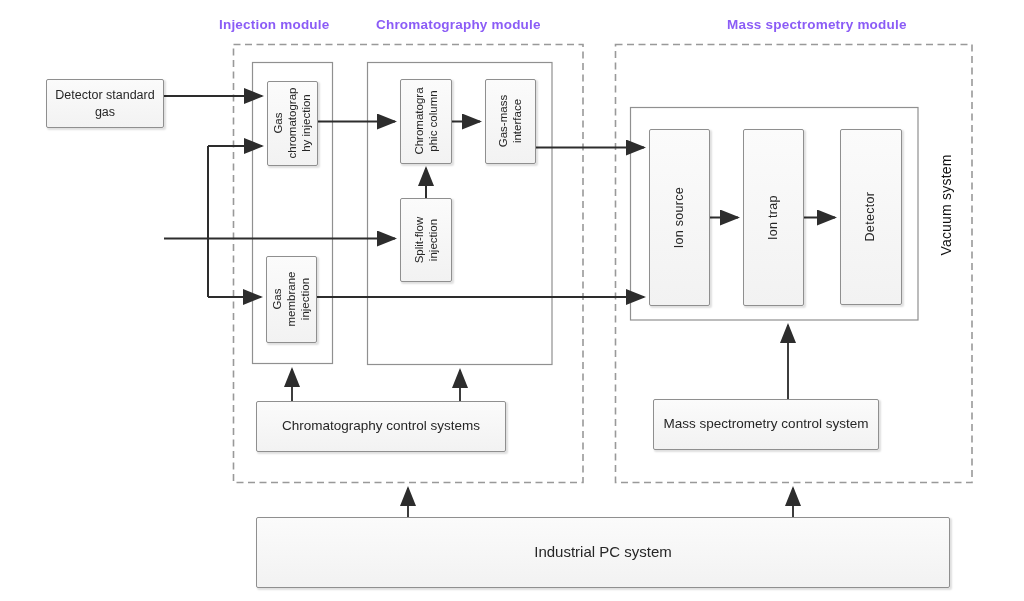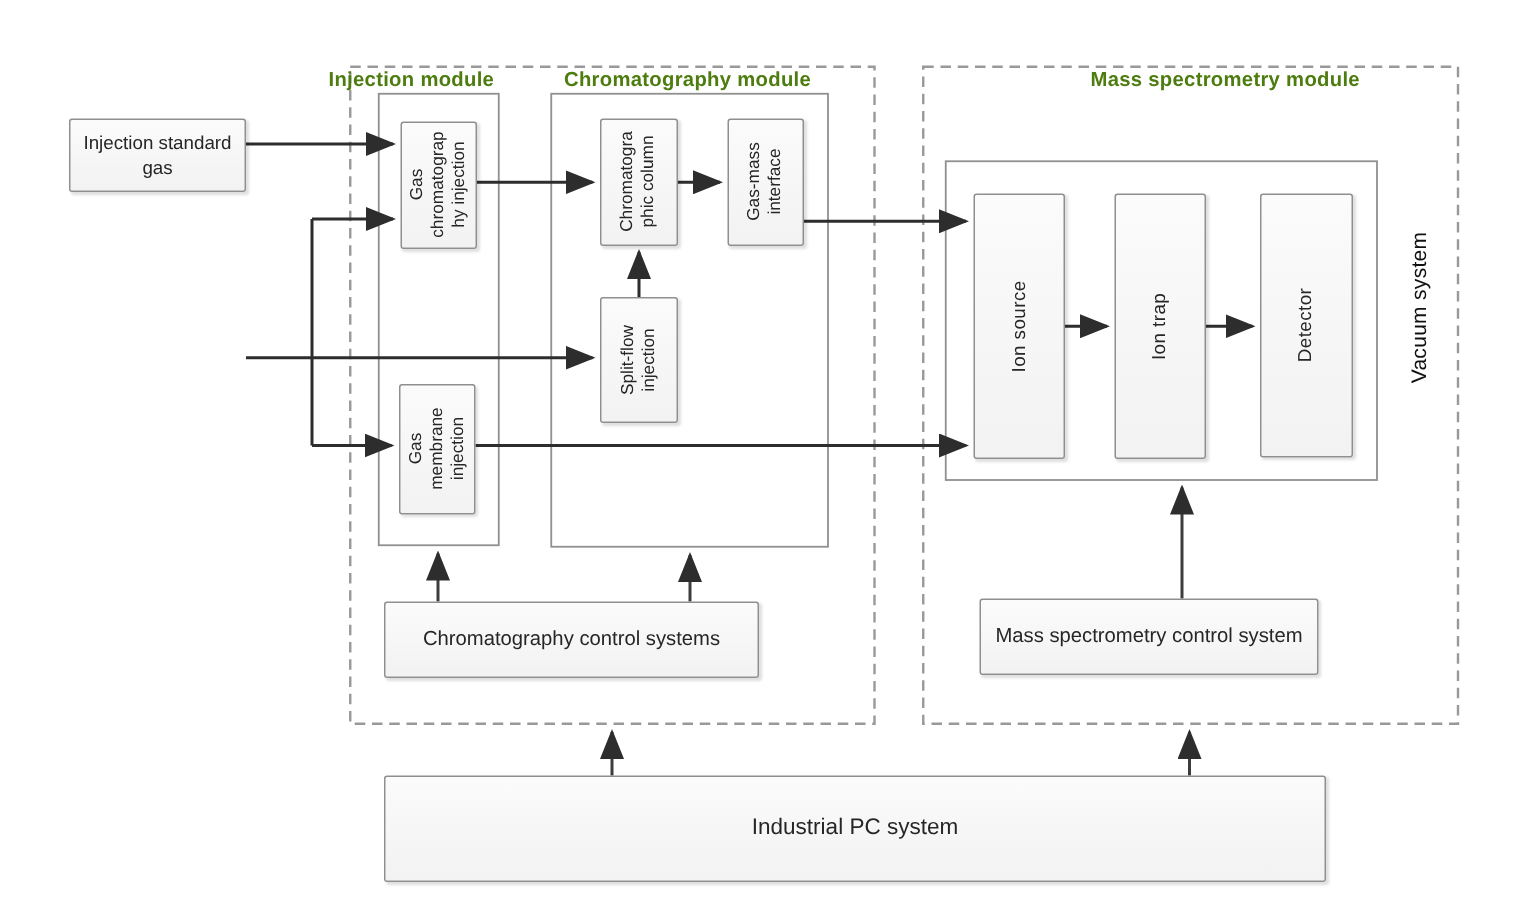--- a/index.html
+++ b/index.html
@@ -1,18 +1,18 @@
 <!DOCTYPE html>
 <html><head>
 <meta charset="utf-8">
 <style>
   html,body { margin:0; padding:0; background:#ffffff; font-family:"Liberation Sans", sans-serif; }
   .stage { position:relative; width:1024px; height:601px; background:#ffffff; overflow:hidden; }
   .wires { position:absolute; left:0; top:0; width:1024px; height:601px; }
-  .mtitle { position:absolute; font-size:13.5px; font-weight:bold; color:#4d7c0f; white-space:nowrap; letter-spacing:.2px;margin-top:28px; }
+  .mtitle { position:absolute; font-size:13.5px; font-weight:bold; color:#8b5cf6; white-space:nowrap; letter-spacing:.2px; }
   .node { position:absolute; display:flex; align-items:center; justify-content:center;
           background:linear-gradient(180deg,#fbfbfb 0%,#f2f2f2 100%);
           border:1px solid #8f8f8f; border-radius:2px; box-sizing:border-box; color:#262626;
           box-shadow:1.5px 1.5px 2px rgba(0,0,0,0.13); }
   .lbl { white-space:pre; text-align:center; line-height:1.35; font-size:12.5px; flex:none; }
   .vbox .lbl { transform:rotate(-90deg); line-height:1.22; font-size:11.5px; }
   .vbox.big .lbl { font-size:12.5px; letter-spacing:.3px; }
   .pc .lbl { font-size:15px; }
   .ctrl .lbl { font-size:13.5px; }
   .vlabel { position:absolute; display:flex; align-items:center; justify-content:center; }
@@ -55,21 +55,21 @@
     <line x1="788" y1="399" x2="788" y2="325" stroke="#3d3d3d" stroke-width="2" marker-end="url(#ah)"></line>
     <line x1="408" y1="517" x2="408" y2="488" stroke="#3d3d3d" stroke-width="2" marker-end="url(#ah)"></line>
     <line x1="793" y1="517" x2="793" y2="488" stroke="#3d3d3d" stroke-width="2" marker-end="url(#ah)"></line>
   </svg>
 
   <div class="mtitle" style="left:219px; top:17px;">Injection module</div>
   <div class="mtitle" style="left:376px; top:17px;">Chromatography module</div>
   <div class="mtitle" style="left:727px; top:17px;">Mass spectrometry module</div>
 
   <div class="node hbox" style="left:46px; top:79px; width:118px; height:49px;">
-    <span class="lbl">Injection standard
+    <span class="lbl">Detector standard
 gas</span>
   </div>
 
   <div class="node vbox" style="left:267px; top:81px; width:51px; height:85px;">
     <span class="lbl">Gas
 chromatograp
 hy injection</span>
   </div>
   <div class="node vbox" style="left:266px; top:256px; width:51px; height:87px;">
     <span class="lbl">Gas
@@ -104,17 +104,17 @@
     <span class="rot">Vacuum system</span>
   </div>
 
   <div class="node hbox ctrl" style="left:256px; top:401px; width:250px; height:51px;">
     <span class="lbl">Chromatography control systems</span>
   </div>
   <div class="node hbox ctrl" style="left:653px; top:399px; width:226px; height:51px;">
     <span class="lbl">Mass spectrometry control system</span>
   </div>
 
-  <div class="node hbox pc" style="left:256px; top:517px; width:628px; height:71px;">
+  <div class="node hbox pc" style="left:256px; top:517px; width:694px; height:71px;">
     <span class="lbl">Industrial PC system</span>
   </div>
 
 </div>
 
 </body></html>

